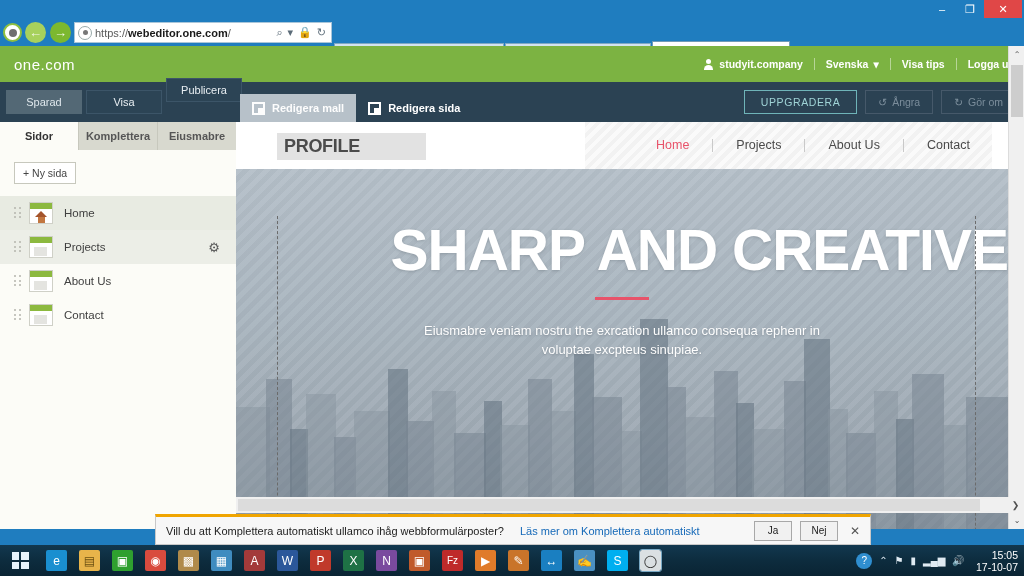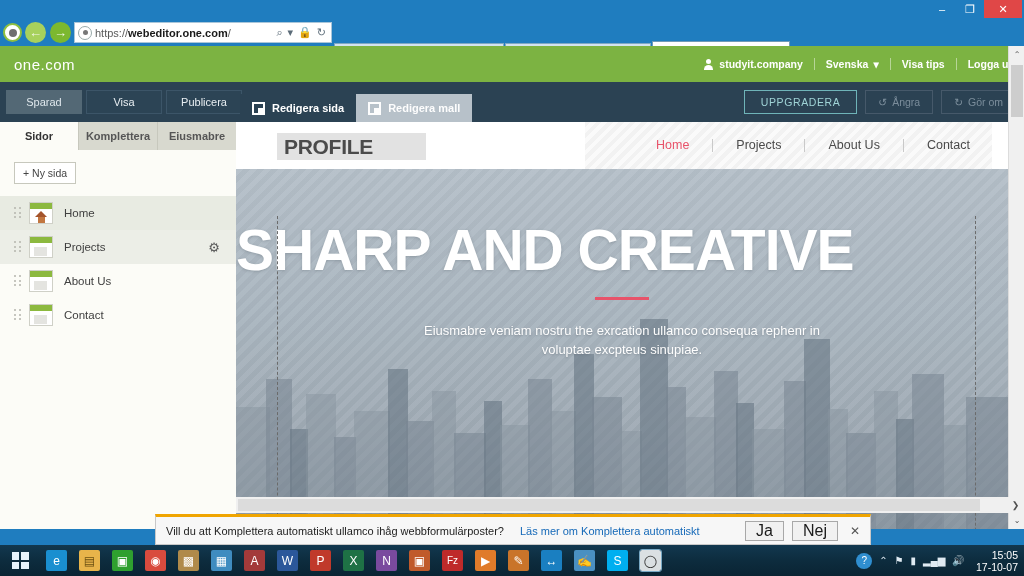--- a/index.html
+++ b/index.html
@@ -170,21 +170,21 @@
     display:flex; align-items:center;
   }
   .site-nav .stripes {
     position:absolute; left:349px; top:0; right:16px; height:47px;
     background: repeating-linear-gradient(135deg, #f2f2f2 0 4px, #fafafa 4px 8px);
   }
   .logo-box {
     position:absolute; left:41px; top:11px; width:149px; height:27px;
     background:#e2e2e2; display:flex; align-items:center; padding-left:7px;
   }
-  .logo-box span{ font-size:21px; font-weight:700; color:#4b4b4b; letter-spacing:-.3px;}
+  .logo-box span{ font-size:18px; font-weight:700; color:#4b4b4b; letter-spacing:-.3px;}
   .nav-links { position:absolute; right:26px; top:0; height:47px; display:flex; align-items:center; }
   .nav-links a {
     font-size:12.5px; color:#4a4a4a; text-decoration:none; padding:0 23px;
     border-right:1px solid #c9c9c9; line-height:13px;
   }
   .nav-links a:last-child{border-right:none; padding-right:12px;}
   .nav-links a.active{ color:#e8536a; }
 
   .hero {
     position:absolute; left:0; top:47px; width:772px; height:360px;
@@ -192,21 +192,21 @@
       repeating-linear-gradient(135deg, rgba(255,255,255,.05) 0 5px, rgba(0,0,0,.02) 5px 10px),
       linear-gradient(180deg,#b4bfc8 0%,#a9b5bf 40%,#9faab4 72%,#8e9aa5 100%);
     overflow:hidden;
   }
   .sky { position:absolute; left:0; bottom:0; width:772px; height:300px; }
   .bldg { position:absolute; bottom:0; background:rgba(120,133,145,.55); }
   .bldg.l { background:rgba(136,148,159,.48);}
   .bldg.d { background:rgba(104,118,131,.6);}
   .hero-inner { position:absolute; left:0; top:0; width:772px; height:360px; }
   .hero-h1 {
-    position:absolute; left:0; right:0; top:48px; text-align:left;
+    position:absolute; left:0; right:0; top:48px; text-align:right;
     font-size:57px; font-weight:700; color:#fff; letter-spacing:-1px;
     text-shadow:0 1px 3px rgba(60,70,80,.25);
   }
   .hero-rule { position:absolute; left:50%; top:128px; margin-left:-27px; width:54px; height:3px; background:#e8536a;}
   .hero-p {
     position:absolute; left:50%; top:152px; margin-left:-200px; width:400px; text-align:center;
     font-size:13px; line-height:19px; color:#fefefe; text-shadow:0 1px 2px rgba(60,70,80,.3);
   }
   .hero-btn {
     position:absolute; left:50%; top:347px; margin-left:-85px; width:170px; height:40px;
@@ -234,21 +234,21 @@
   .notif {
     position:absolute; left:155px; top:514px; width:716px; height:31px;
     background:#f7f7f7; border:1px solid #c8c8c8; border-top:3px solid #f0a500;
     display:flex; align-items:center; padding:0 10px;
   }
   .notif .msg { font-size:11px; color:#222; }
   .notif .lnk { font-size:11px; color:#1569b8; margin-left:16px; text-decoration:none;}
   .notif .acts { margin-left:auto; display:flex; align-items:center; gap:8px;}
   .notif .nbtn {
     min-width:38px; height:20px; padding:0 10px; background:#f1f1f1; border:1px solid #a8a8a8;
-    font-size:16px; color:#1a1a1a; display:flex;align-items:center;justify-content:center;
+    font-size:10px; color:#1a1a1a; display:flex;align-items:center;justify-content:center;
   }
   .notif .nclose { font-size:12px; color:#555; margin-left:4px; }
 
   
   .taskbar {
     position:absolute; left:0; top:545px; width:1024px; height:31px;
     background:linear-gradient(180deg,#12384f 0%,#0d2c3e 50%,#0a2433 100%);
     display:flex; align-items:center;
   }
   .tb-start {
@@ -349,30 +349,30 @@
           </div>
           <div class="seg">
             <span>Logga ut</span>
           </div>
         </div>
       </div>
 
       <div class="oc-toolbar"></div>
       <div class="tb-btn b1" style="position:absolute;left:6px;top:44px;">Sparad</div>
       <div class="tb-btn b2" style="position:absolute;left:86px;top:44px;">Visa</div>
-      <div class="tb-btn b3" style="position:absolute;left:166px;top:44px;">Publicera</div>
+      <div class="tb-btn b3" style="position:absolute;left:166px;top:32px;">Publicera</div>
 
       <div class="ed-tab-row" style="top:48px;">
+        <div class="ed-tab2 inactive">
+          <span class="pg-ico"></span>
+          <span>Redigera mall</span>
+        </div>
         <div class="ed-tab2 active">
           <span class="pg-ico"></span>
           <span>Redigera sida</span>
-        </div>
-        <div class="ed-tab2 inactive">
-          <span class="pg-ico"></span>
-          <span>Redigera mall</span>
         </div>
       </div>
 
       <div class="tb-right" style="top:44px;">
         <div class="btn-upg">UPPGRADERA</div>
         <div class="btn-gray">
           <span>↺</span>
           <span>Ångra</span>
         </div>
         <div class="btn-gray">

